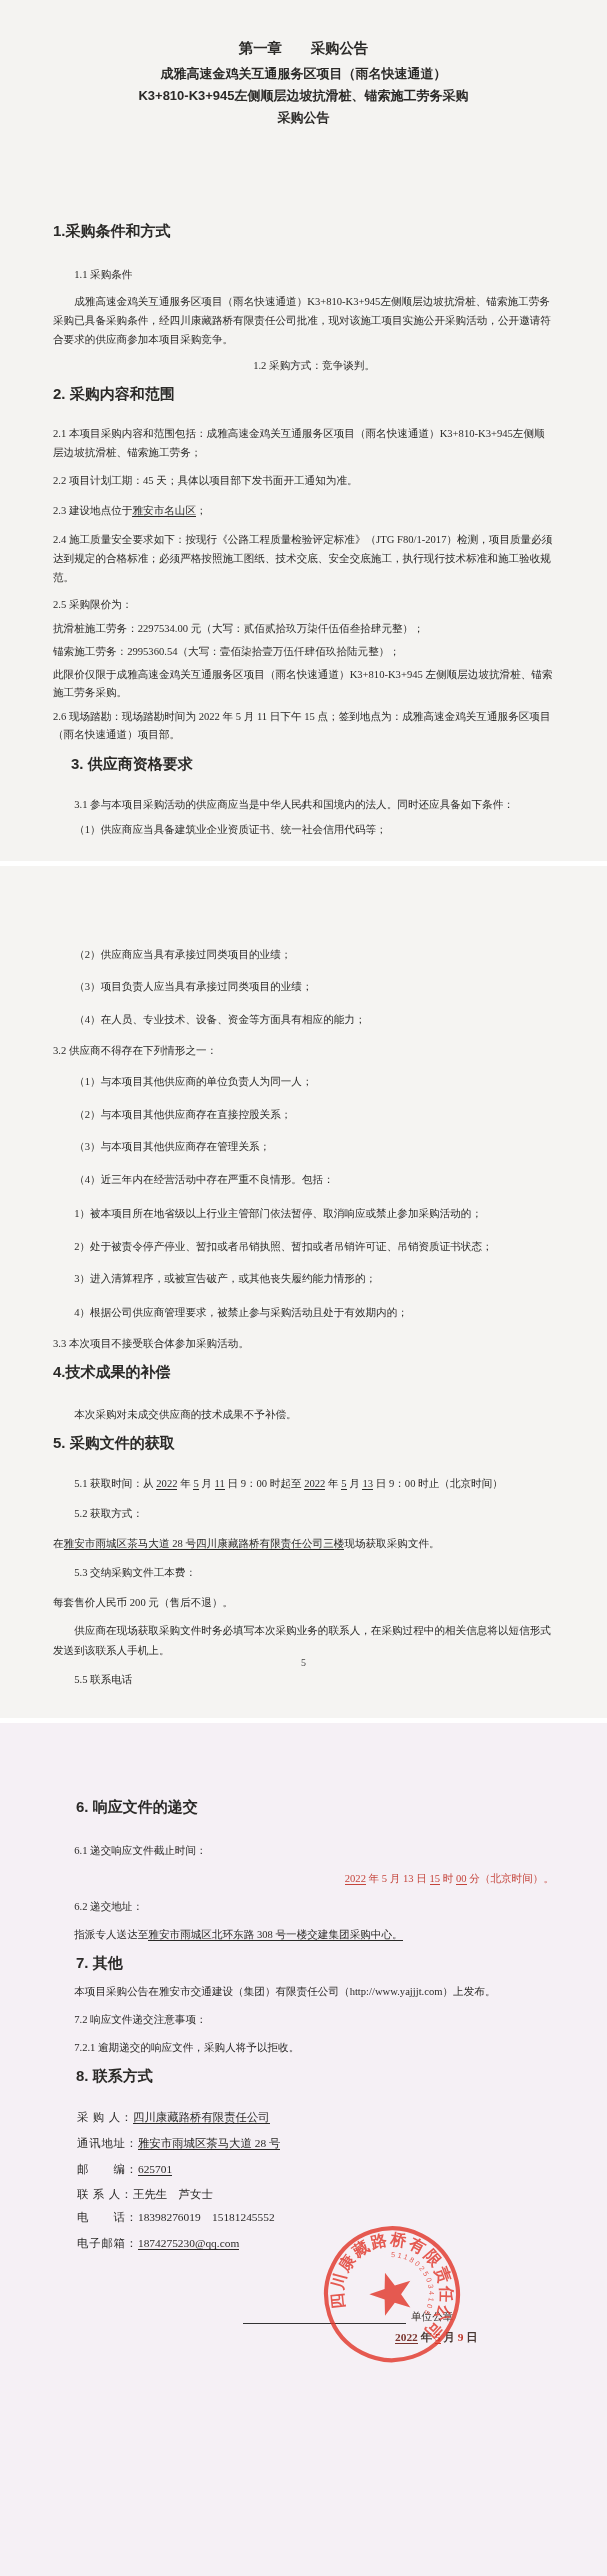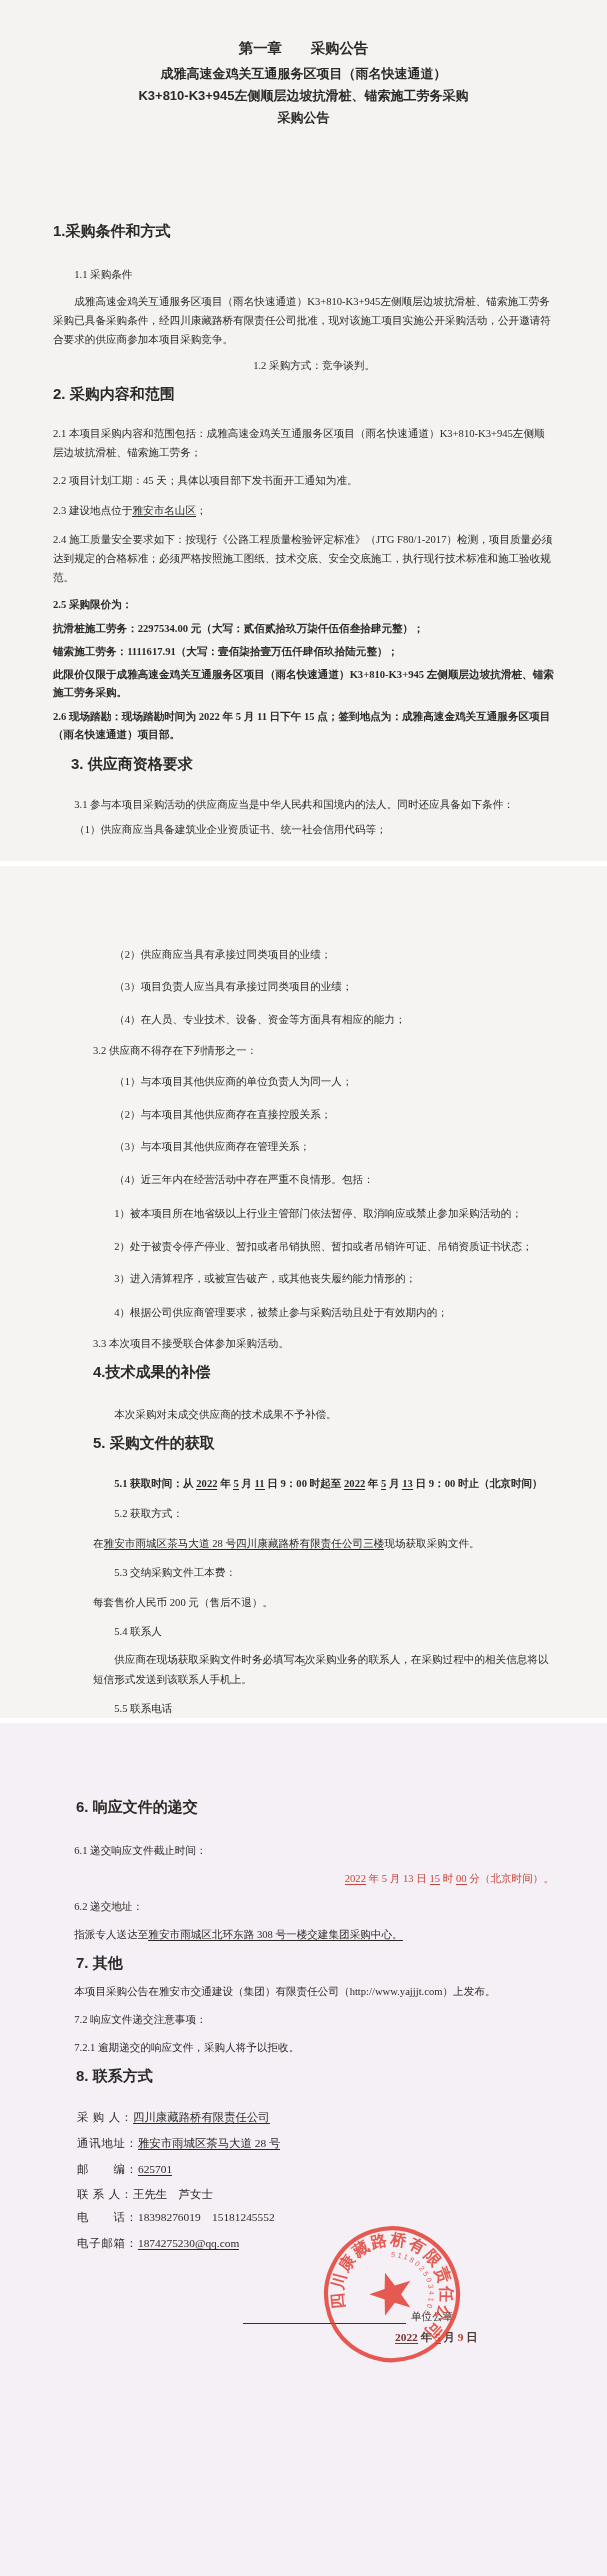--- a/index.html
+++ b/index.html
@@ -1,29 +1,29 @@
 <!DOCTYPE html>
 <html style="font-size:12px"><head>
 <meta charset="utf-8">
 <style>
   html,body{margin:0;padding:0;}
   body{width:607px;background:#ffffff;font-family:"Liberation Serif",serif;color:#2b2a28;}
   .page{position:relative;overflow:hidden;}
   .page-1{height:861px;background:#f4f3f1;}
-  .page-2{height:852px;background:#f5f4f2;margin-top:4.6px;padding-left:40px;}
+  .page-2{height:852px;background:#f5f4f2;margin-top:4.6px;}
   .page-3{height:942px;background:#f5f0f5;margin-top:5.3px;}
   .inner{padding:0 53px;position:relative;}
   p{margin:0;font-size:10.6px;line-height:19px;}
   .center{text-align:center;}
   .hd{font-family:"Liberation Sans",sans-serif;font-weight:700;font-size:15px;line-height:20px;}
   .hd-sm{font-family:"Liberation Sans",sans-serif;font-weight:700;}
   .chapter{font-size:14.4px;}
   .subtitle{font-size:13px;}
   .indent{text-indent:2em;}
-  .bold{font-weight:700;}
+  .bold{font-weight:400;}
   .u{border-bottom:0.8px solid currentColor;}
   .red{color:#c5453c;text-align:right;}
   .pageno{position:absolute;left:0;right:0;text-align:center;font-size:10px;color:#444;}
   .contact-row{font-size:11.4px;line-height:16px;margin-left:24px;}
   .contact-row .lbl{letter-spacing:0.8px;}
   
   .seal-wrap{position:absolute;left:316px;top:494px;width:152px;height:159px;pointer-events:none;}
   .sig-line{position:absolute;left:243px;top:587px;font-size:10.6px;}
   .sig-rule{display:inline-block;width:163px;border-bottom:1.1px solid #333;height:10.6px;vertical-align:bottom;}
   .sig-label{margin-left:5px;color:#3a332f;}
@@ -47,21 +47,21 @@
     <p class="indent" style="margin-top:7.6px;">成雅高速金鸡关互通服务区项目（雨名快速通道）K3+810-K3+945左侧顺层边坡抗滑桩、锚索施工劳务采购已具备采购条件，经四川康藏路桥有限责任公司批准，现对该施工项目实施公开采购活动，公开邀请符合要求的供应商参加本项目采购竞争。</p>
     <p class="indent" style="margin-top:7.6px;text-align:center;">1.2 采购方式：竞争谈判。</p>
 
     <p class="hd" style="margin-top:9px;">2. 采购内容和范围</p>
     <p style="margin-top:20px;">2.1 本项目采购内容和范围包括：成雅高速金鸡关互通服务区项目（雨名快速通道）K3+810-K3+945左侧顺层边坡抗滑桩、锚索施工劳务；</p>
     <p style="margin-top:9px;">2.2 项目计划工期：45 天；具体以项目部下发书面开工通知为准。</p>
     <p style="margin-top:10.6px;"><span>2.3 建设地点位于</span><span class="u">雅安市名山区</span><span>；</span></p>
     <p style="margin-top:10.6px;">2.4 施工质量安全要求如下：按现行《公路工程质量检验评定标准》（JTG F80/1-2017）检测，项目质量必须达到规定的合格标准；必须严格按照施工图纸、技术交底、安全交底施工，执行现行技术标准和施工验收规范。</p>
     <p class="bold" style="margin-top:7.6px;">2.5 采购限价为：</p>
     <p class="bold" style="margin-top:4.6px;">抗滑桩施工劳务：2297534.00 元（大写：贰佰贰拾玖万柒仟伍佰叁拾肆元整）；</p>
-    <p class="bold" style="margin-top:4.6px;">锚索施工劳务：1111617.91（大写：壹佰柒拾壹万伍仟肆佰玖拾陆元整）；</p>
+    <p class="bold" style="margin-top:4.6px;">锚索施工劳务：2995360.54（大写：壹佰柒拾壹万伍仟肆佰玖拾陆元整）；</p>
     <p class="bold" style="margin-top:4.6px;line-height:18px;">此限价仅限于成雅高速金鸡关互通服务区项目（雨名快速通道）K3+810-K3+945 左侧顺层边坡抗滑桩、锚索施工劳务采购。</p>
     <p class="bold" style="margin-top:6px;line-height:18px;">2.6 现场踏勘：现场踏勘时间为 2022 年 5 月 11 日下午 15 点；签到地点为：成雅高速金鸡关互通服务区项目（雨名快速通道）项目部。</p>
 
     <p class="hd" style="margin-top:10.6px;margin-left:18px;">3.  供应商资格要求</p>
     <p class="indent" style="margin-top:21px;">3.1 参与本项目采购活动的供应商应当是中华人民共和国境内的法人。同时还应具备如下条件：</p>
     <p class="indent" style="margin-top:6px;">（1）供应商应当具备建筑业企业资质证书、统一社会信用代码等；</p>
   </div>
   <p class="pageno" style="bottom:47px;">4</p>
 </div>
 
@@ -83,21 +83,20 @@
 
     <p class="hd" style="margin-top:9px;">4.技术成果的补偿</p>
     <p class="indent" style="margin-top:23px;">本次采购对未成交供应商的技术成果不予补偿。</p>
     <p class="hd" style="margin-top:9px;">5. 采购文件的获取</p>
 
     <p class="indent bold" style="margin-top:21px;"><span>5.1 获取时间：从 </span><span class="u">2022</span><span> 年 </span><span class="u">5</span><span> 月 </span><span class="u">11</span><span> 日 9：00 时起至 </span><span class="u">2022</span><span> 年 </span><span class="u">5</span><span> 月 </span><span class="u">13</span><span> 日 9：00 时止（北京时间）</span></p>
     <p class="indent" style="margin-top:10.6px;">5.2 获取方式：</p>
     <p style="margin-top:10.6px;"><span>在</span><span class="u">雅安市雨城区茶马大道 28 号四川康藏路桥有限责任公司三楼</span><span>现场获取采购文件。</span></p>
     <p class="indent" style="margin-top:10.6px;">5.3 交纳采购文件工本费：</p>
     <p style="margin-top:10.6px;">每套售价人民币 200  元（售后不退）。</p>
-    <p class="indent" style="margin-top:10.6px;">5.4 联系人</p>
     <p class="indent" style="margin-top:9px;line-height:20px;">供应商在现场获取采购文件时务必填写本次采购业务的联系人，在采购过程中的相关信息将以短信形式发送到该联系人手机上。</p>
     <p class="indent" style="margin-top:9px;">5.5 联系电话</p>
 
   </div>
   <p class="pageno" style="bottom:46px;">5</p>
 </div>
 
 <div class="page page-3">
   <div class="inner">
     <p class="hd" style="padding-top:74px;margin-left:23px;">6. 响应文件的递交</p>

